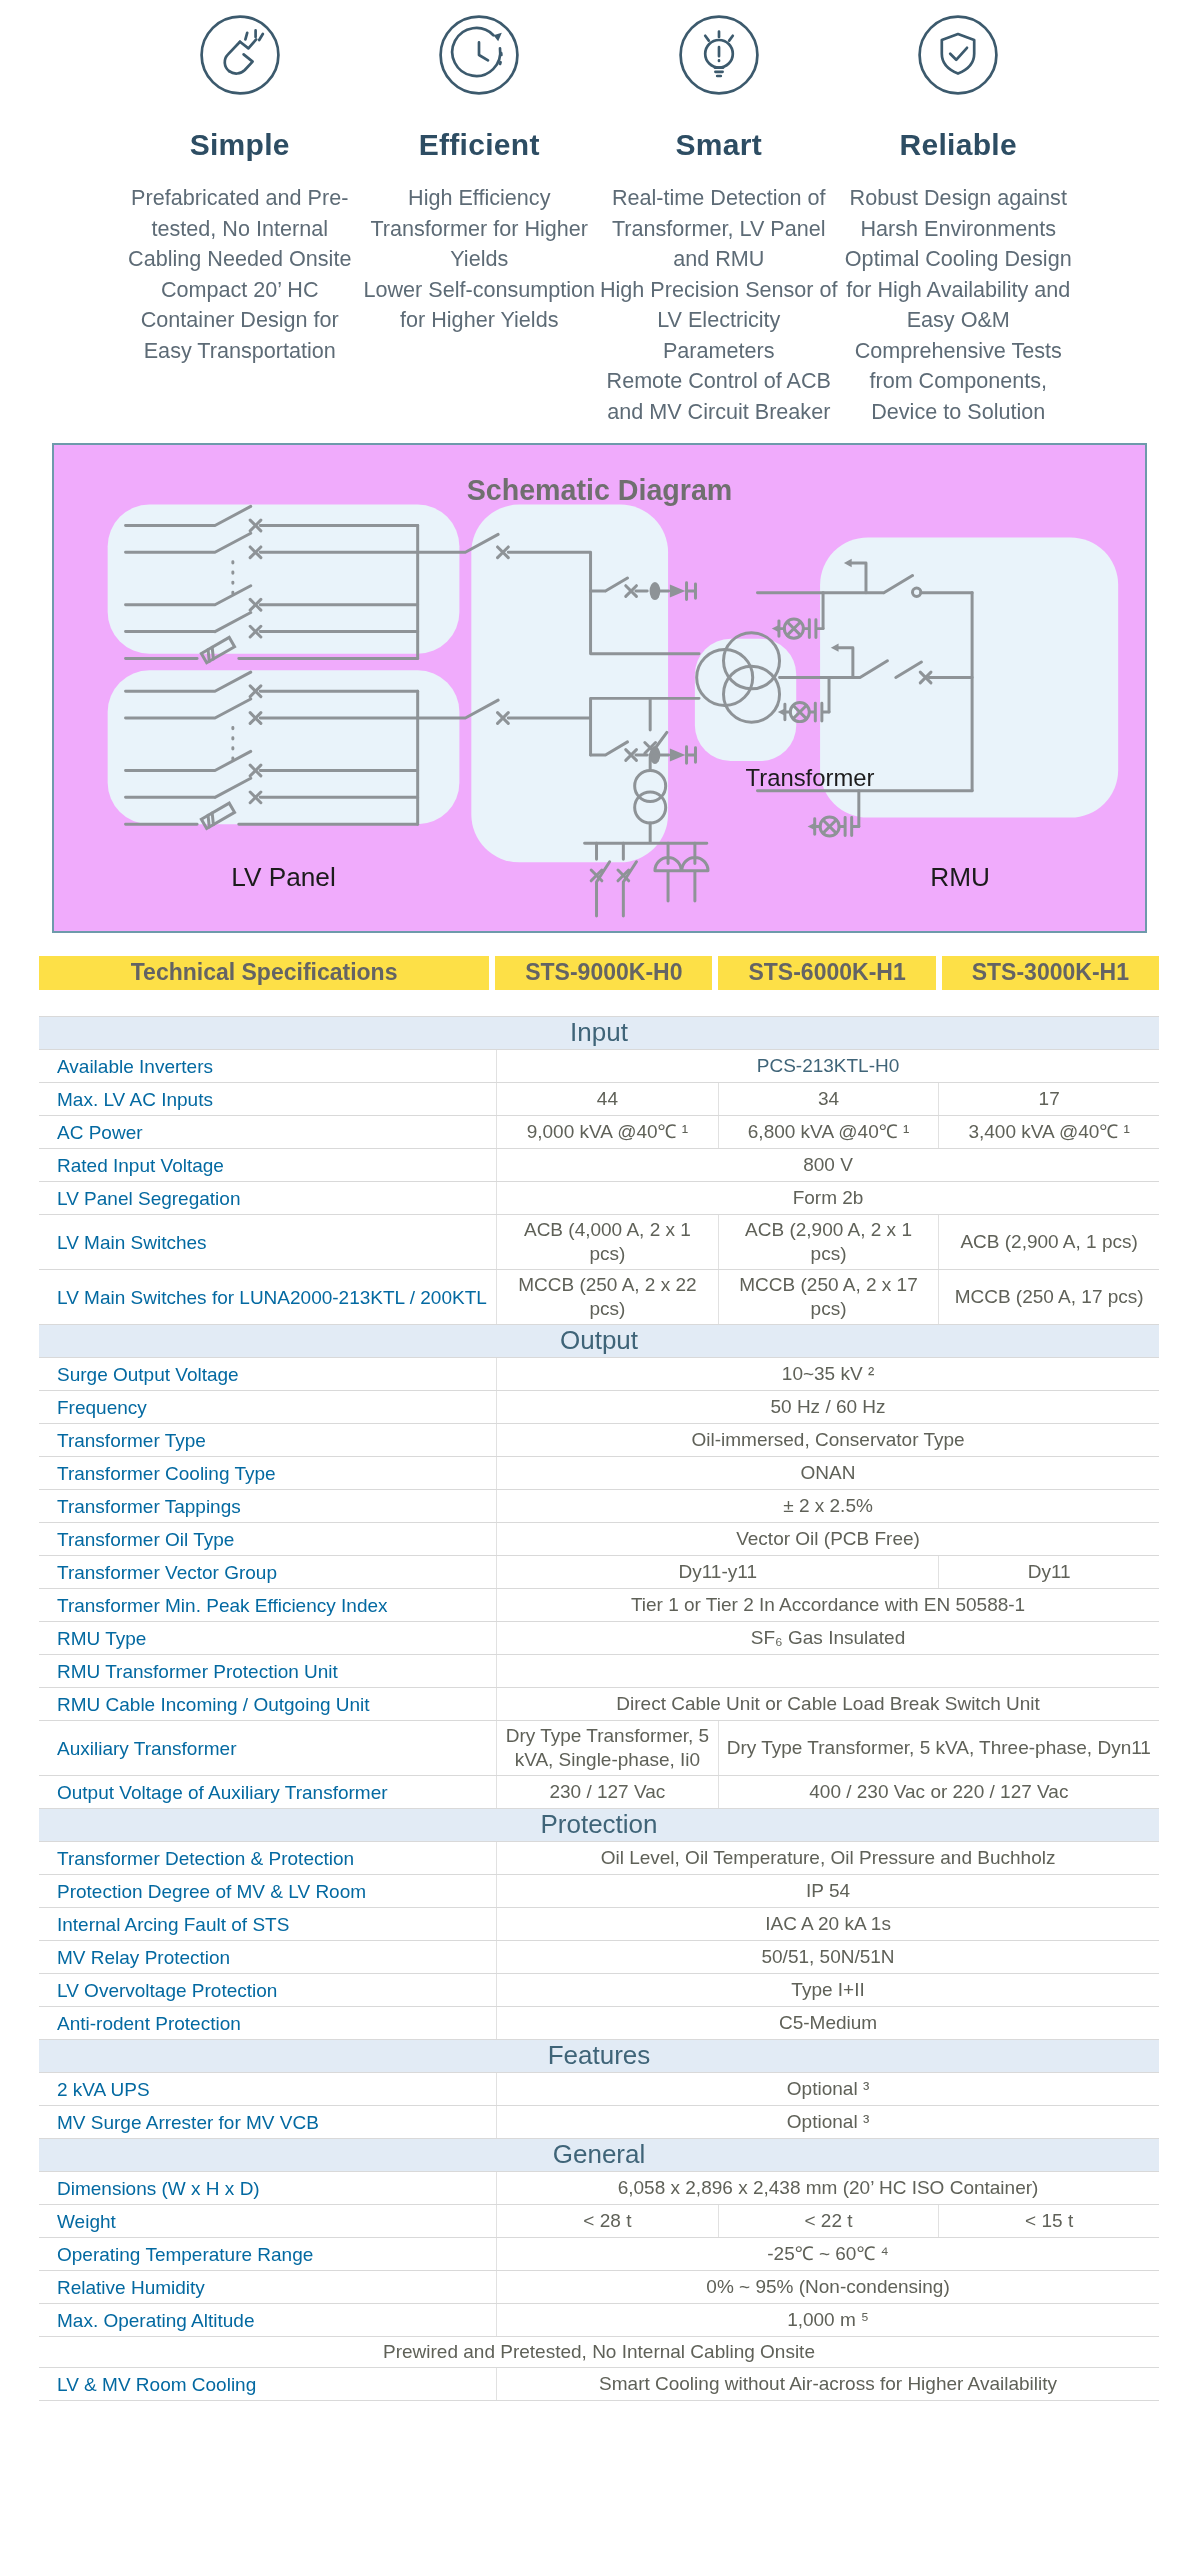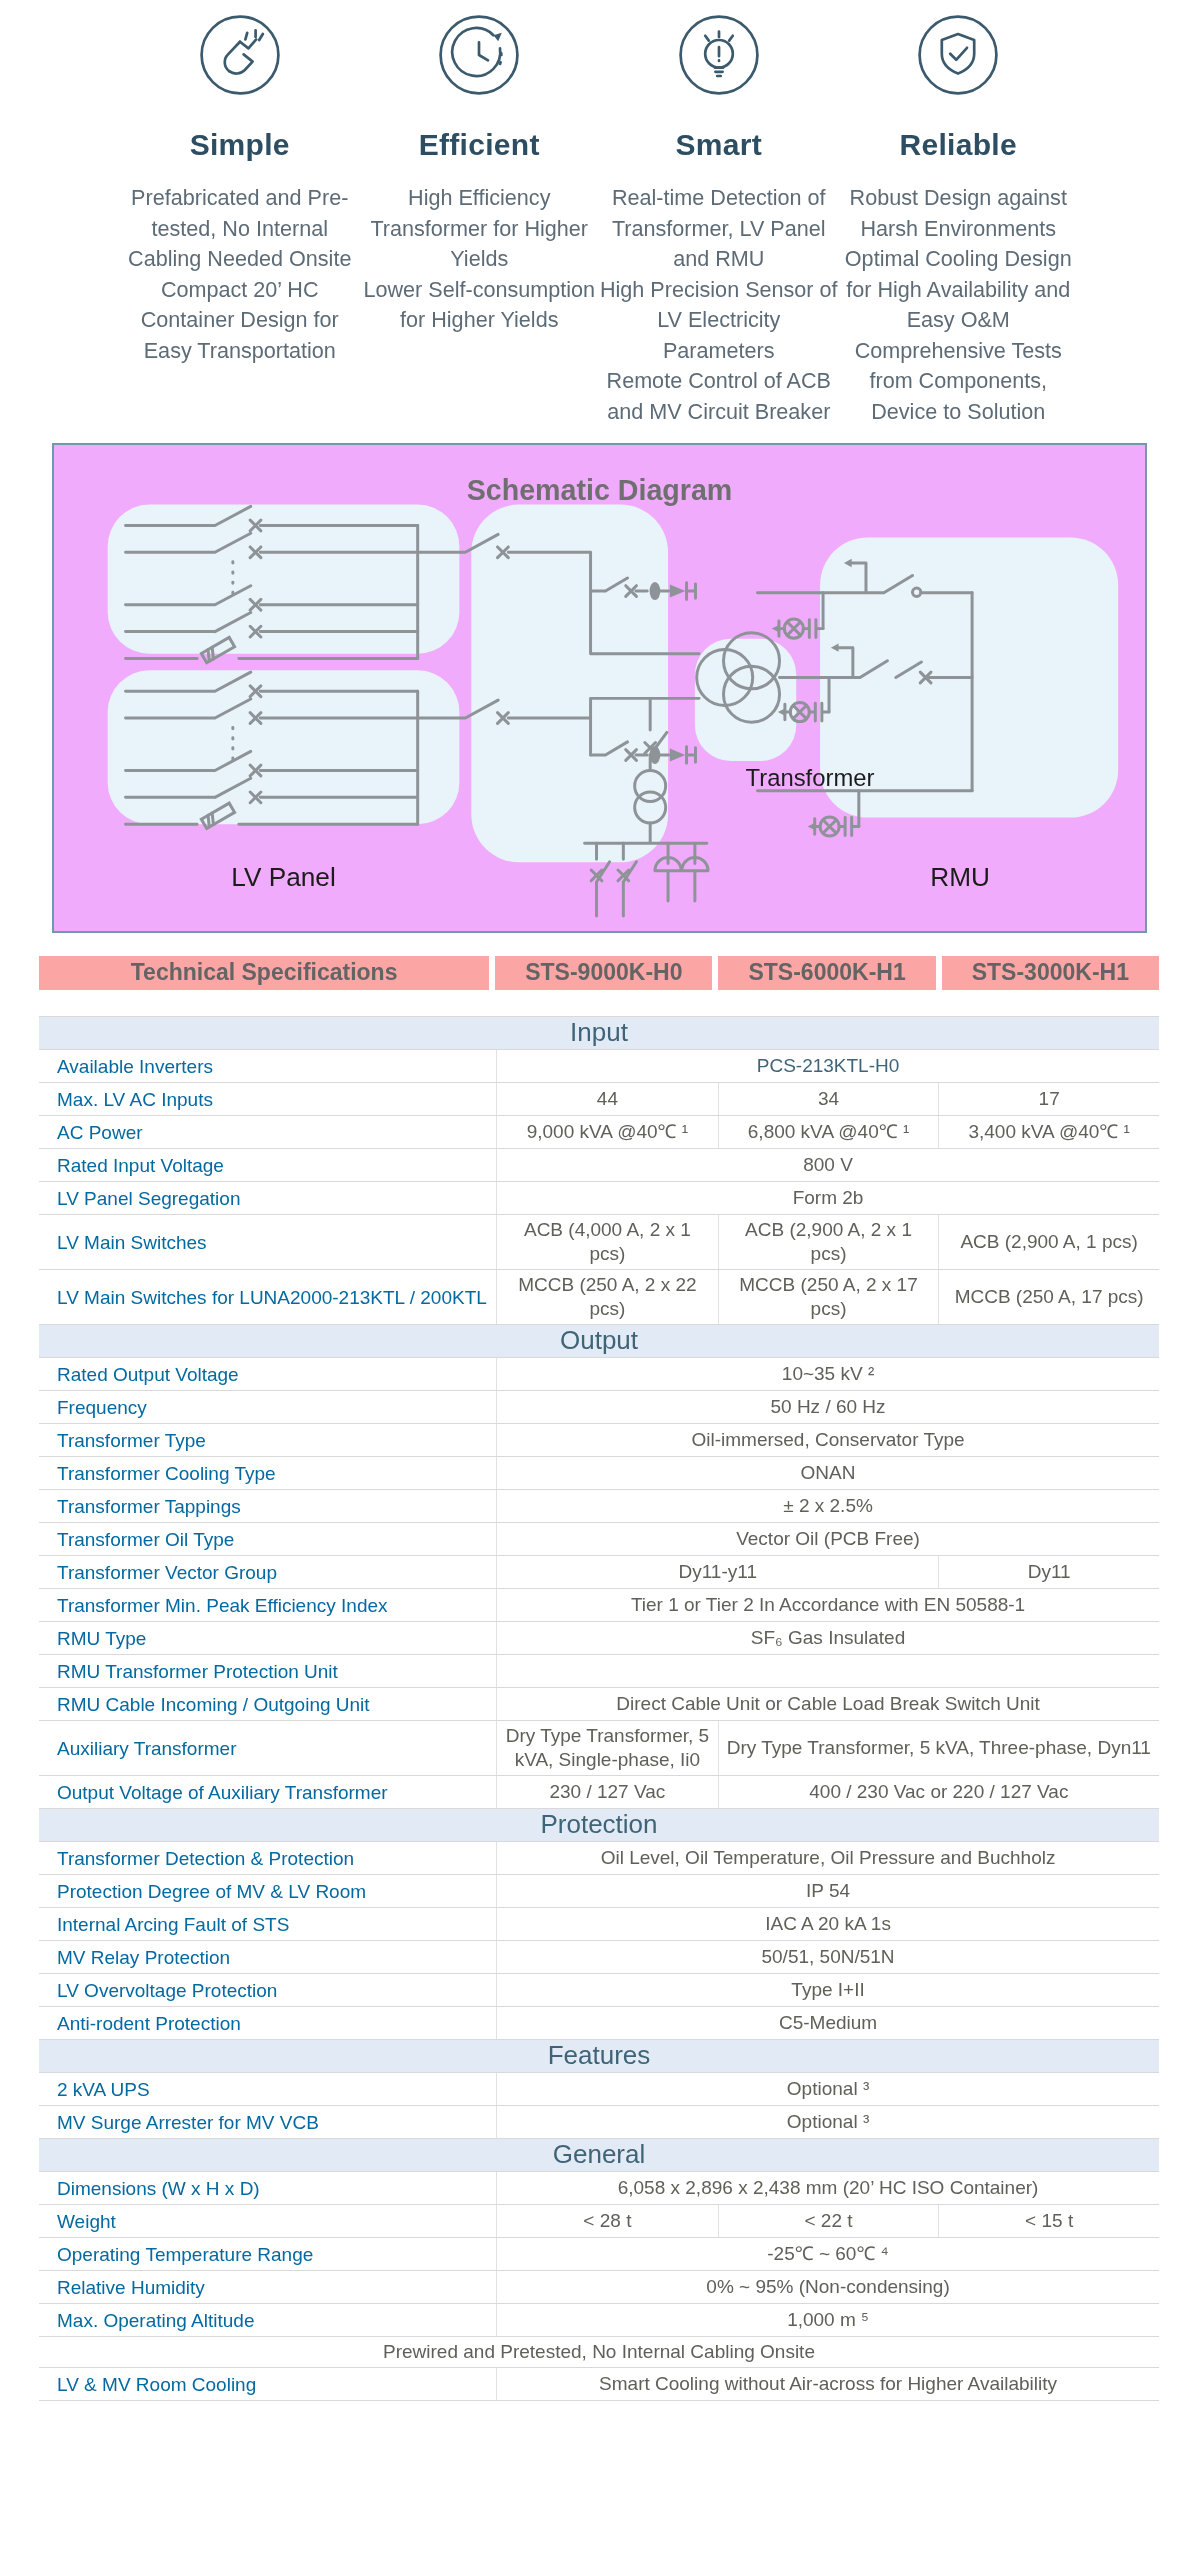--- a/index.html
+++ b/index.html
@@ -12,21 +12,21 @@
   .feature h2{font-size:30px;color:#2d4d63;margin:27.5px 0 21.6px;font-weight:700;letter-spacing:0.3px;}
   .feature p{font-size:21.6px;line-height:30.5px;color:#5d6b76;margin:0;}
 
   
   .schematic{width:1091px;margin:15.6px auto 0;border:2.4px solid #6e9aab;background:#f0abfc;}
   .schematic svg{display:block;width:100%;height:auto;}
 
   
   .spec{width:1120px;margin:23px auto 0;}
   .spec-header{display:flex;gap:6px;margin-bottom:26px;}
-  .spec-header .hcell{background:#fca5a5;height:34px;display:flex;align-items:center;justify-content:center;
+  .spec-header .hcell{background:#fde047;height:34px;display:flex;align-items:center;justify-content:center;
       font-size:23px;font-weight:700;color:#646464;}
   .hlabel{flex:0 0 40.2%;}
   .hmodel{flex:1;}
 
   .section-bar{background:#e2ebf5;height:32px;display:flex;align-items:center;justify-content:center;
       font-size:26px;color:#3f6478;border-bottom:1.2px solid #d9d9d9;}
   .section-bar.first{border-top:1.2px solid #d9d9d9;}
   .spec-row{display:flex;align-items:stretch;border-bottom:1.2px solid #d9d9d9;min-height:29px;}
   .cell-label{flex:0 0 40.9%;display:flex;align-items:center;padding:5px 6px 3px 18px;box-sizing:border-box;
       font-size:19px;line-height:24px;border-right:1.2px solid #e1e1e1;color:#0369a1;}
@@ -260,21 +260,21 @@
         <div class="cell-value w1">ACB (2,900 A, 1 pcs)</div>
       </div>
       <div class="spec-row">
         <div class="cell-label">LV Main Switches for LUNA2000-213KTL / 200KTL</div>
         <div class="cell-value w1">MCCB (250 A, 2 x 22 pcs)</div>
         <div class="cell-value w1">MCCB (250 A, 2 x 17 pcs)</div>
         <div class="cell-value w1">MCCB (250 A, 17 pcs)</div>
       </div>
       <div class="section-bar">Output</div>
       <div class="spec-row">
-        <div class="cell-label">Rated Output Voltage</div>
+        <div class="cell-label">Surge Output Voltage</div>
         <div class="cell-value w3">10~35 kV ²</div>
       </div>
       <div class="spec-row">
         <div class="cell-label">Frequency</div>
         <div class="cell-value w3">50 Hz / 60 Hz</div>
       </div>
       <div class="spec-row">
         <div class="cell-label">Transformer Type</div>
         <div class="cell-value w3">Oil-immersed, Conservator Type</div>
       </div>

